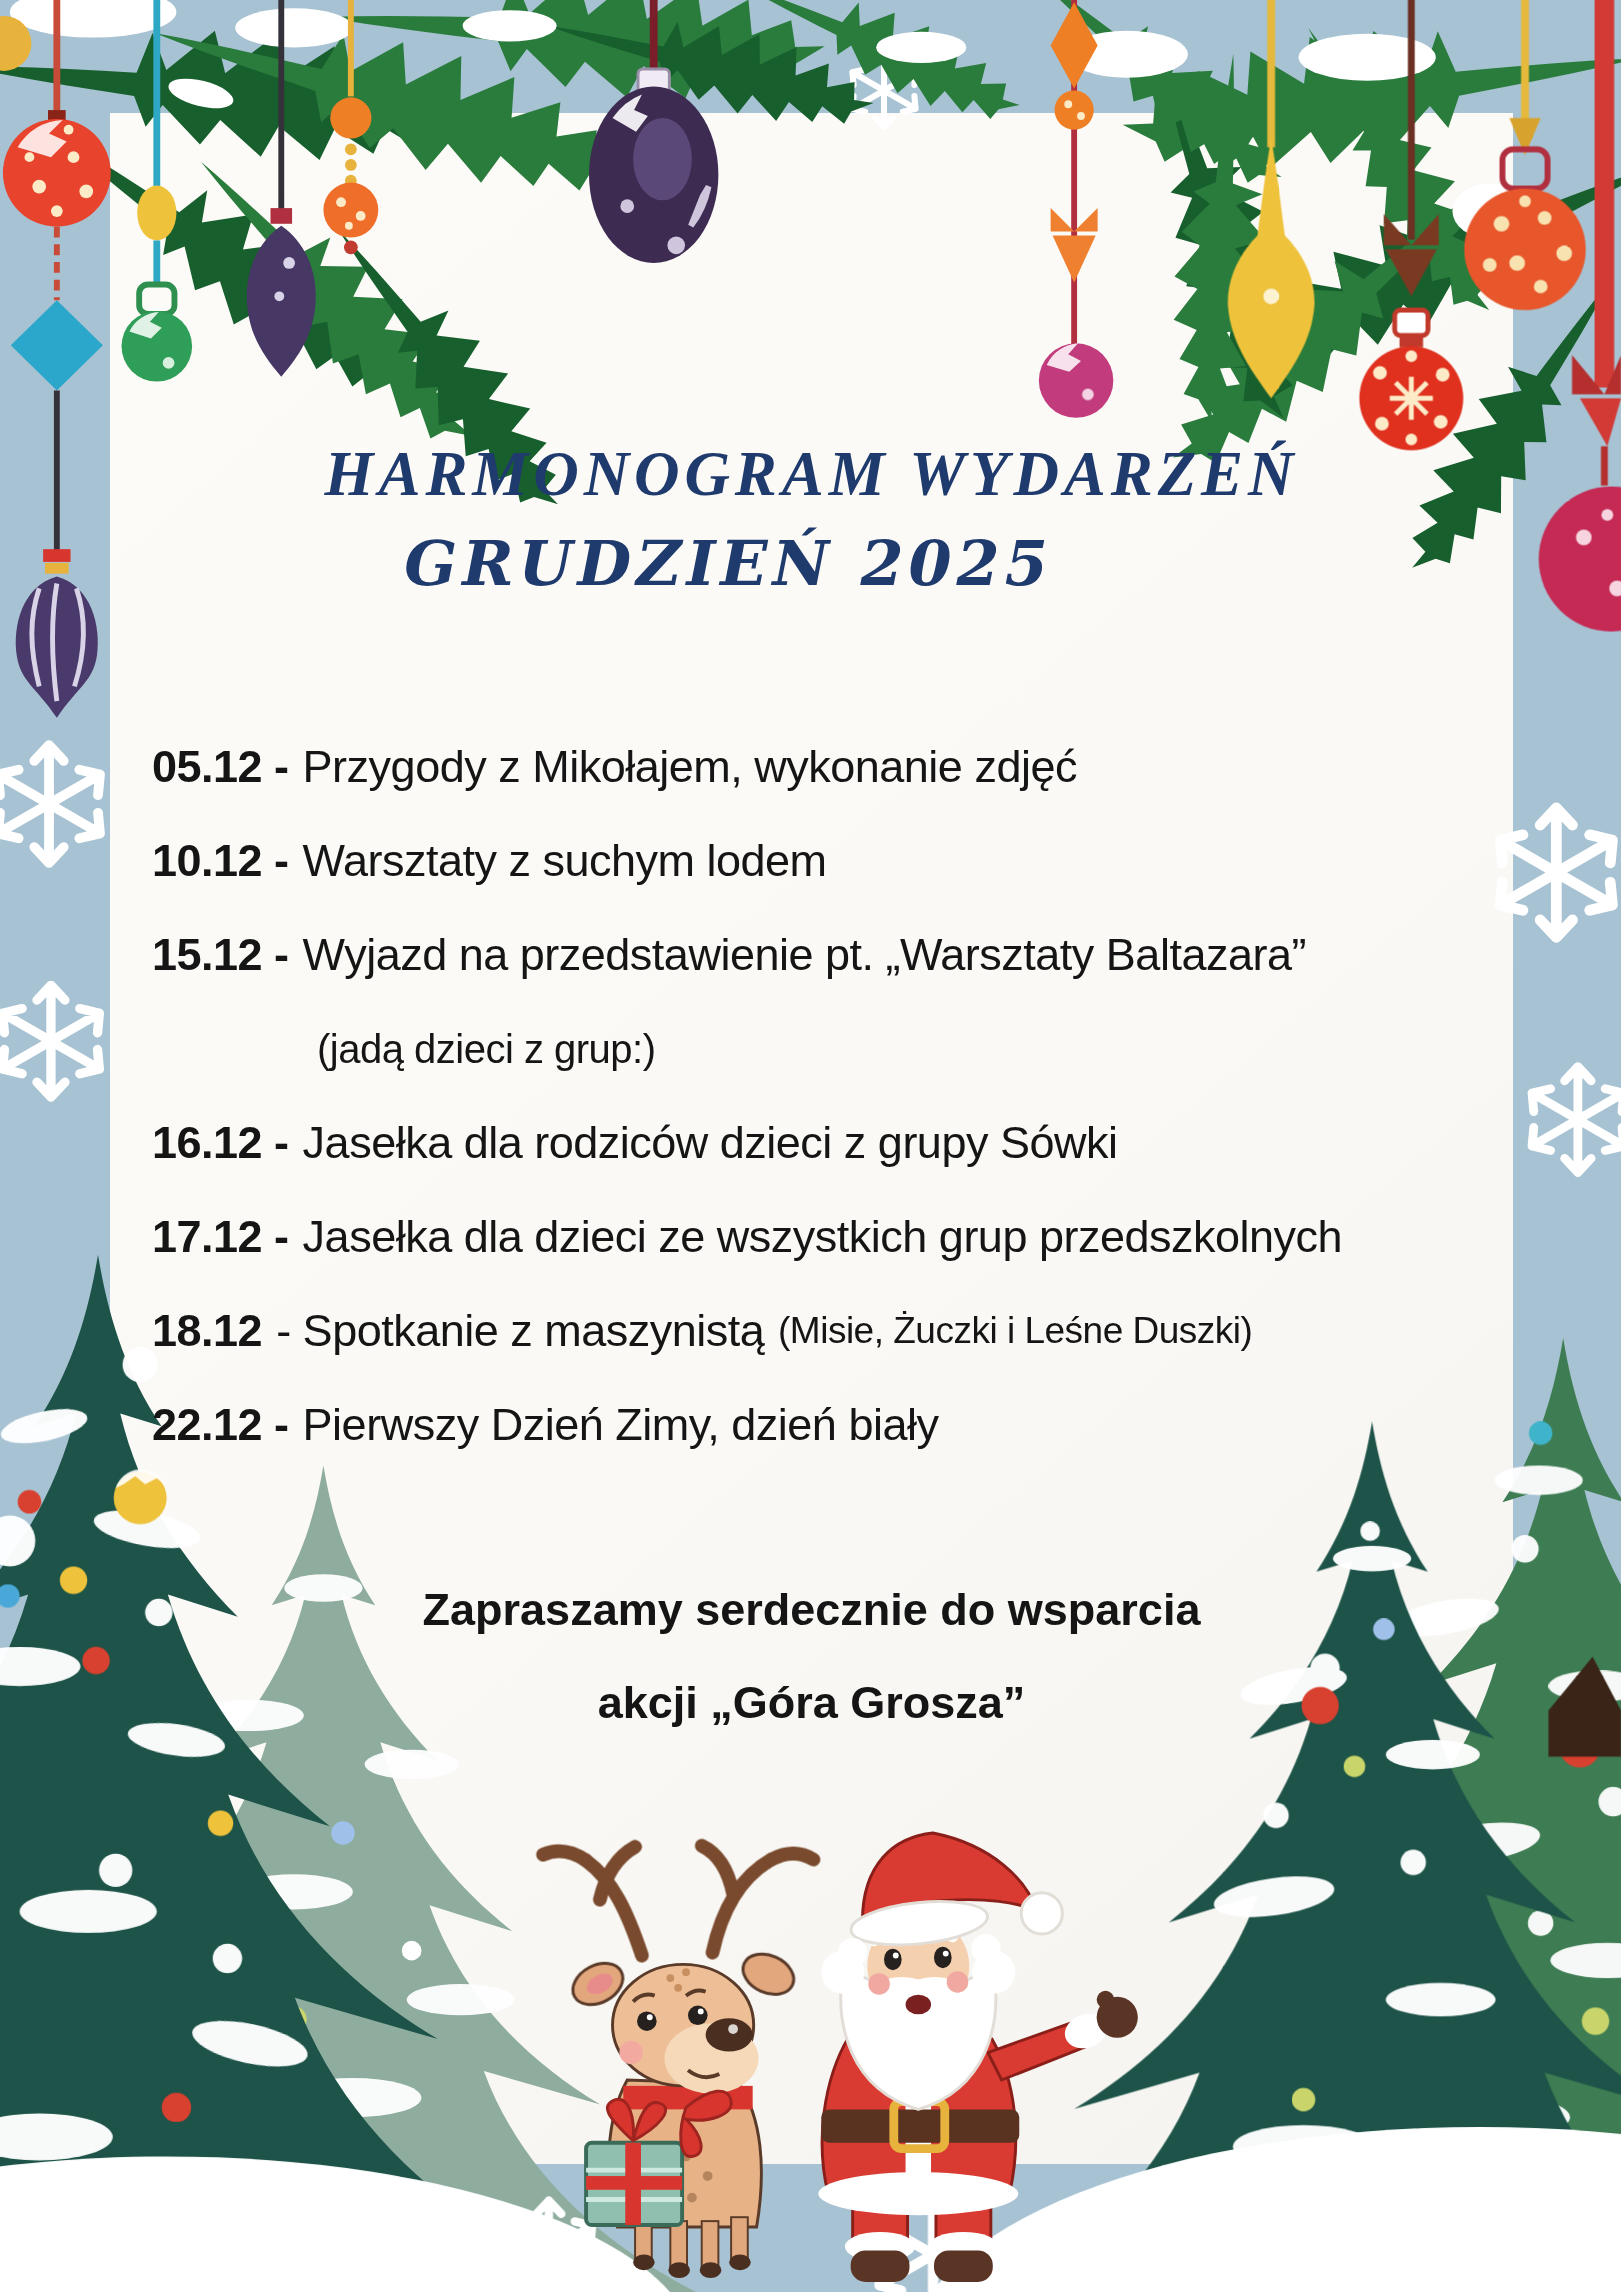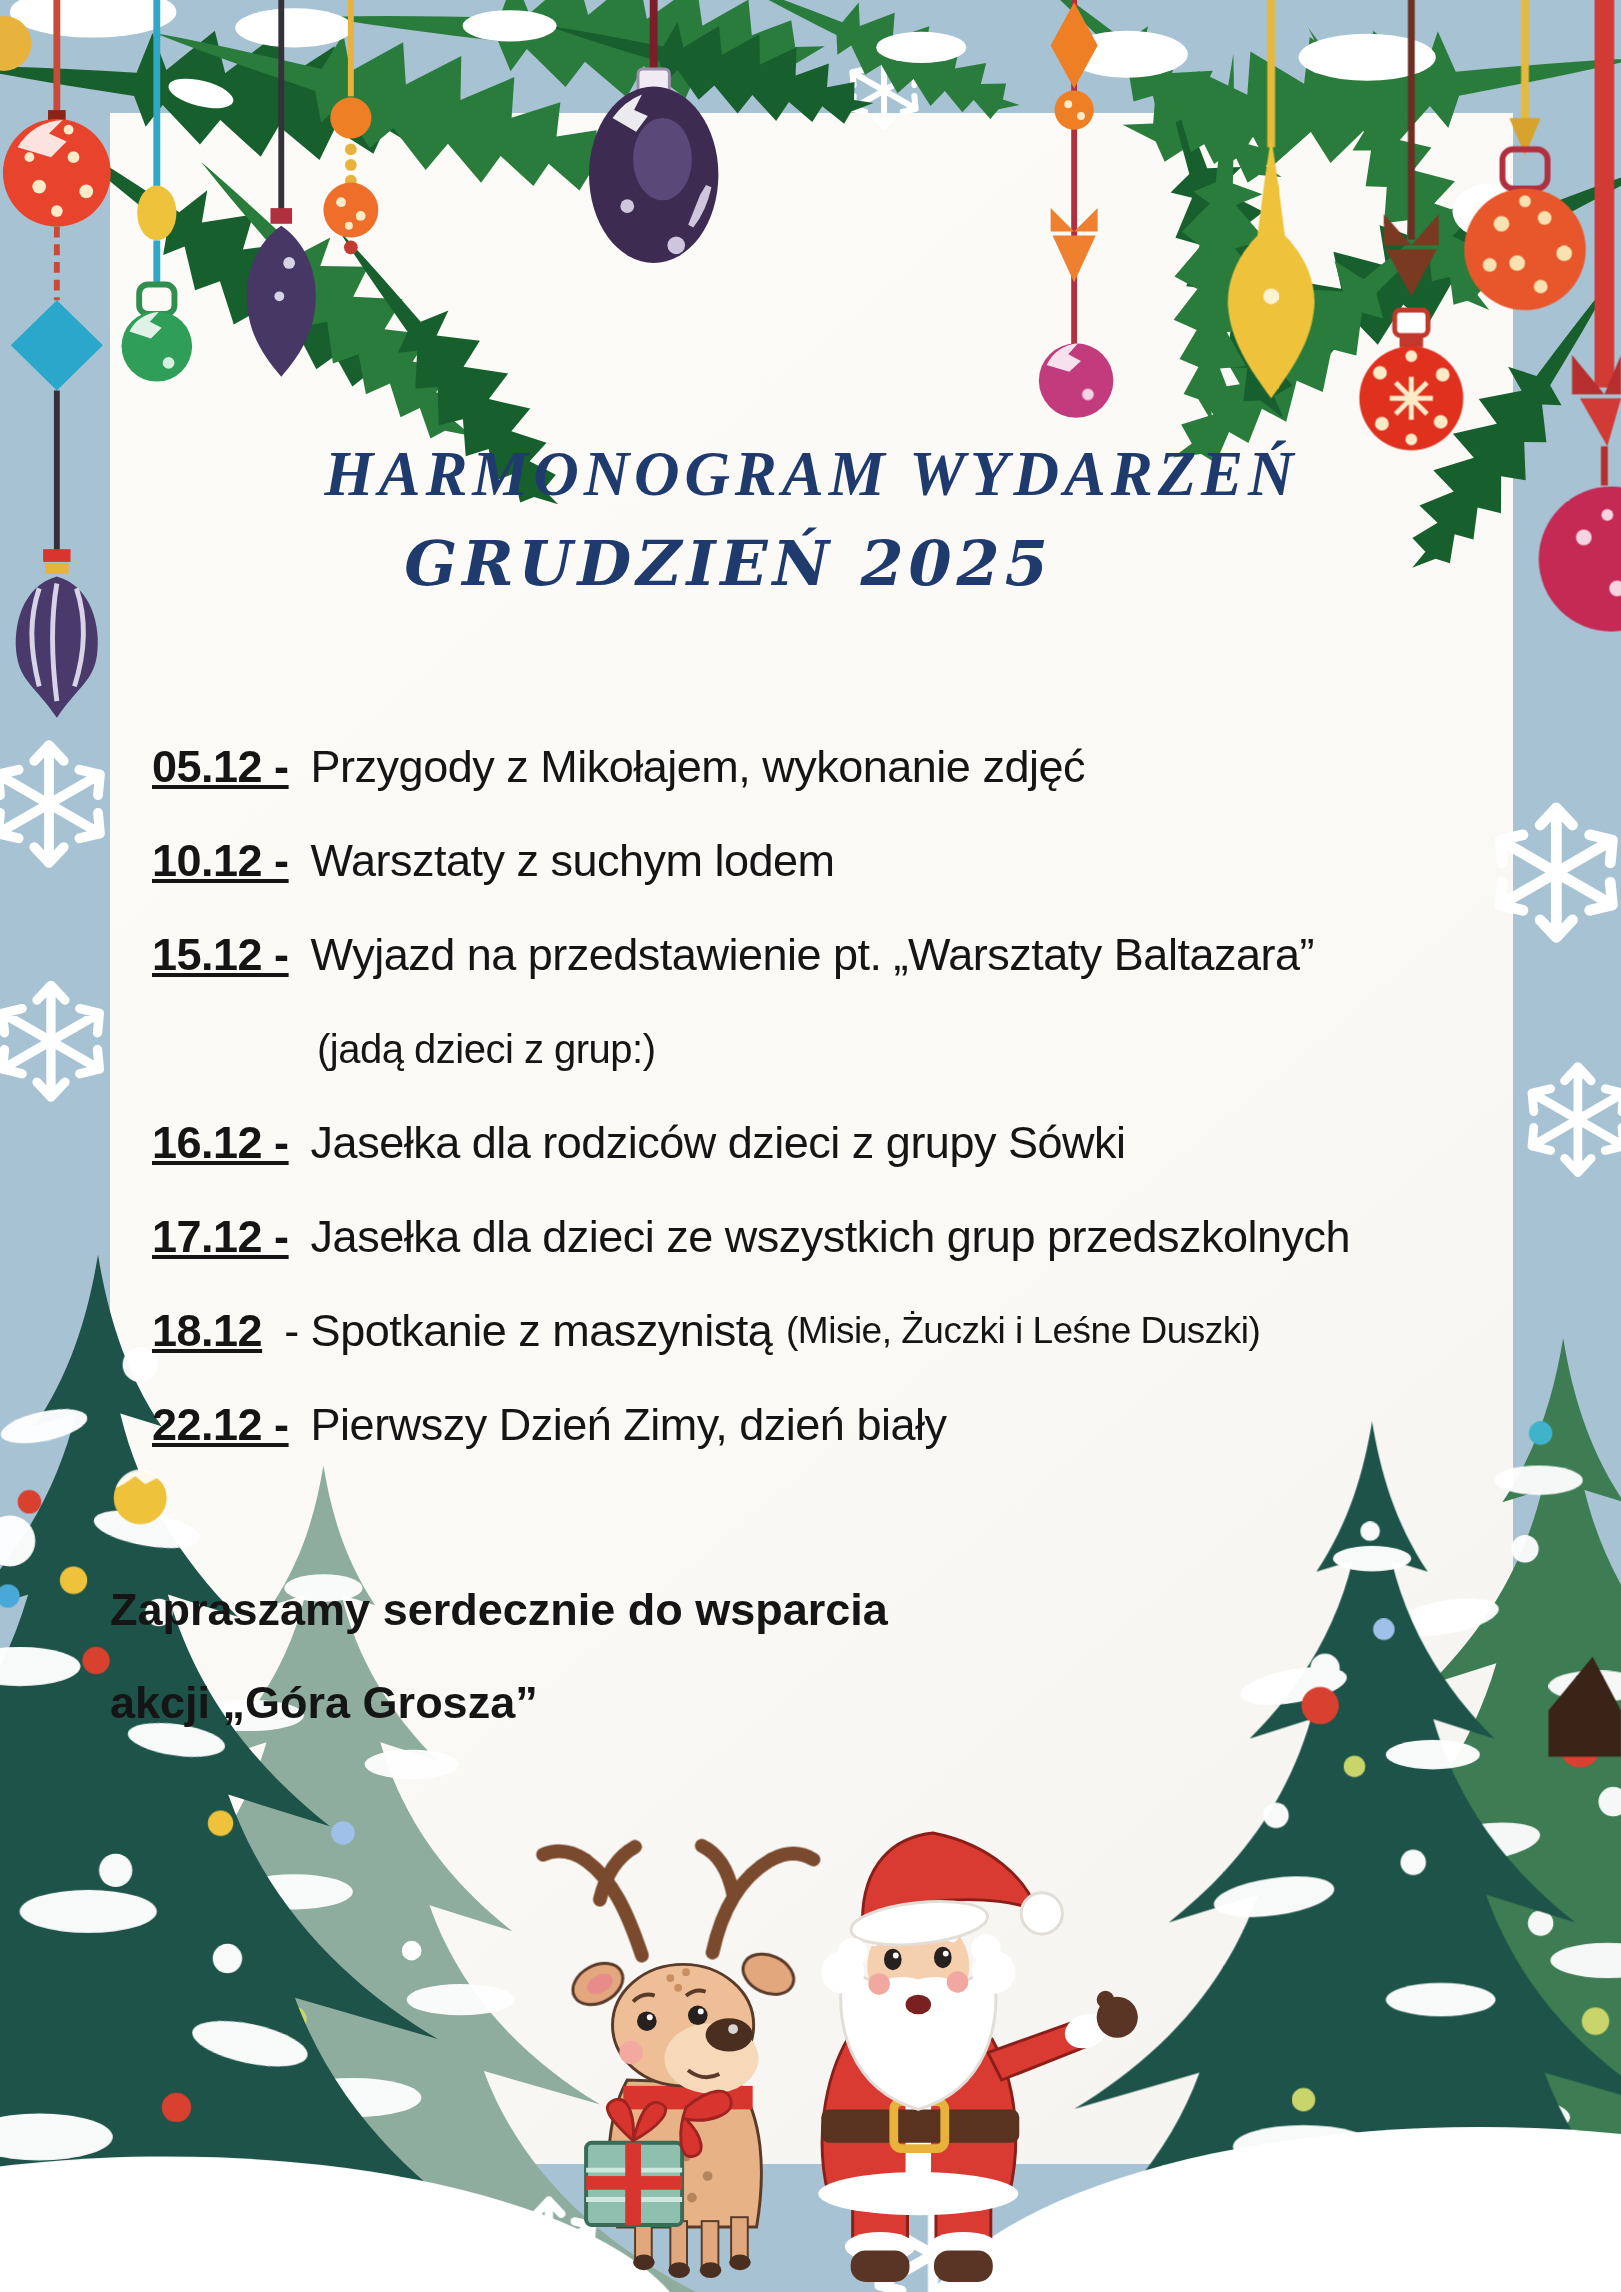--- a/index.html
+++ b/index.html
@@ -26,26 +26,26 @@
     font-style:italic;font-weight:bold;font-size:62px;letter-spacing:4.9px;
     color:#1f3a6d;white-space:nowrap;
   }
   ul.events{
     position:absolute;left:152px;top:720px;margin:0;padding:0;list-style:none;
   }
   ul.events li{
     height:94px;display:flex;align-items:center;
     font-size:45px;color:#151515;letter-spacing:-0.5px;white-space:nowrap;
   }
-  ul.events li .date{font-weight:bold;margin-right:22px;text-decoration:underline;}
+  ul.events li .date{font-weight:bold;margin-right:14px;}
   ul.events li.indent{padding-left:165px;font-size:40px;}
   ul.events li .hl{color:#c00000;font-weight:bold;}
   ul.events li .small-note{font-size:37px;margin-left:13.7px;}
   .footer{
-    position:absolute;left:110px;top:1563px;width:1403px;text-align:left;
+    position:absolute;left:110px;top:1563px;width:1403px;text-align:center;
     font-weight:bold;font-size:45px;line-height:93px;color:#151515;
   }
   .footer p{margin:0;}
 </style>
 </head>
 <body>
 
 <div class="poster">
 
   <div class="panel"></div>

